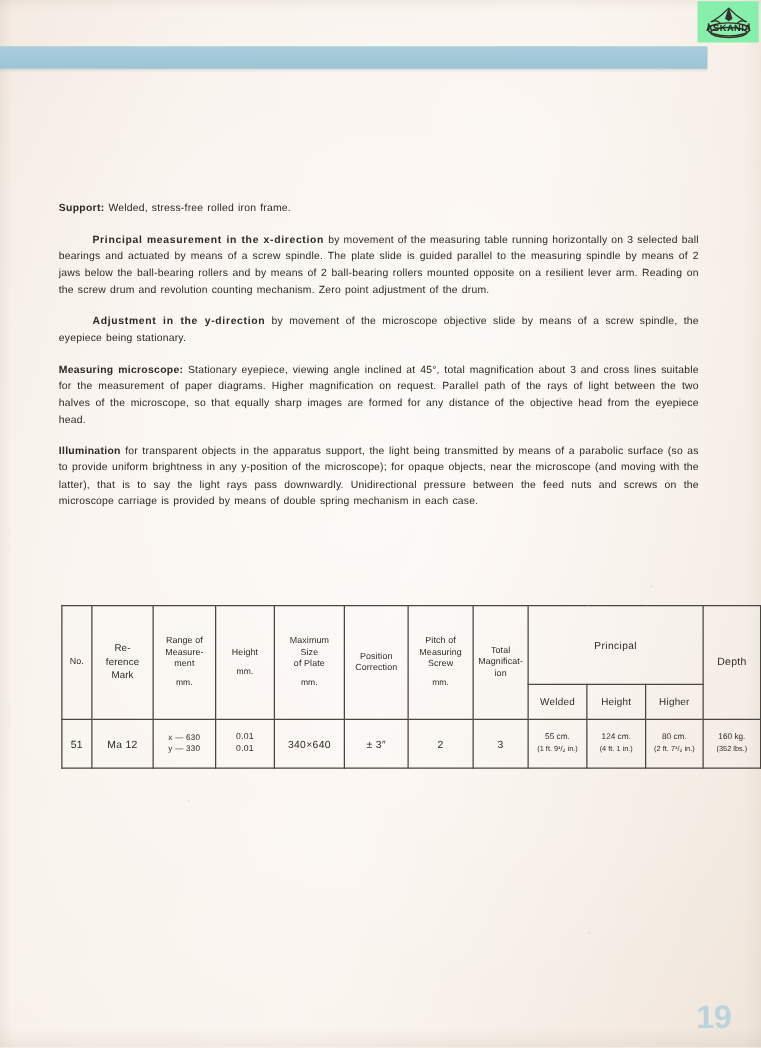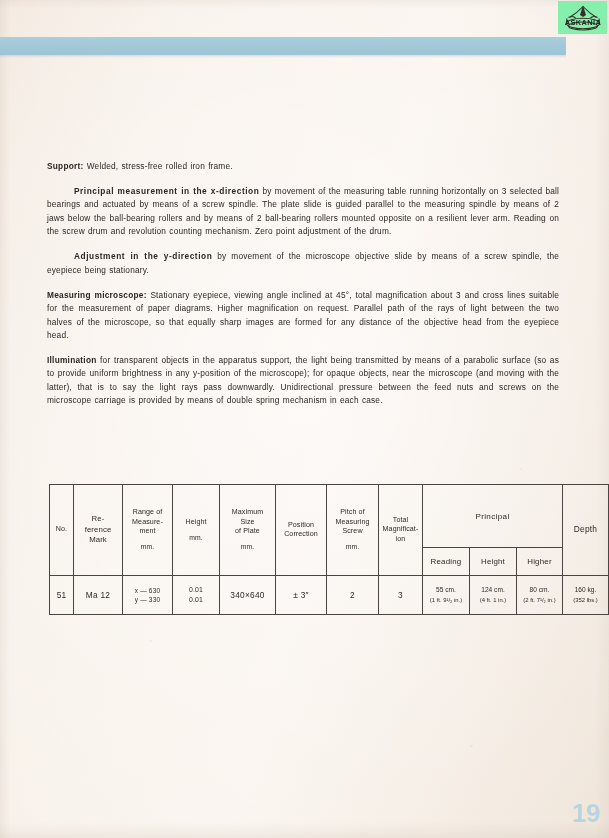--- a/index.html
+++ b/index.html
@@ -96,21 +96,21 @@
   .dcell{font-size:8.3px;letter-spacing:0.25px;}
   .dcell.sm{font-size:6.6px;line-height:9.2px;letter-spacing:0;}
   .dcell.sm .l2{display:block;font-size:5.9px;margin-top:1.5px;}
   .xy{font-size:6.5px;line-height:9.5px;text-align:center;letter-spacing:0.2px;}
   .xy span{display:block;}
   .rd{font-size:6.9px;line-height:9.6px;letter-spacing:0.2px;}
   .rd span{display:block;}
 
   
   .pageno{
-    position:absolute;right:9px;bottom:9px;
+    position:absolute;right:24px;bottom:9px;
     font-size:26px;font-weight:bold;
     color:#b9d4de;letter-spacing:-0.5px;
     font-family:"Liberation Sans", sans-serif;
   }
   
   .speck{position:absolute;background:rgba(140,120,105,0.10);border-radius:50%;}
 </style>
 </head>
 <body>
 
@@ -175,21 +175,21 @@
           <th class="hcell" rowspan="2">Range of<br>Measure-<br>ment<span class="unit">mm.</span></th>
           <th class="hcell" rowspan="2"><span>Height</span><span class="unit">mm.</span></th>
           <th class="hcell" rowspan="2">Maximum<br>Size<br>of Plate<span class="unit">mm.</span></th>
           <th class="hcell" rowspan="2">Position<br>Correction</th>
           <th class="hcell" rowspan="2">Pitch of<br>Measuring<br>Screw<span class="unit">mm.</span></th>
           <th class="hcell" rowspan="2">Total<br>Magnificat-<br>ion</th>
           <th class="dimgroup" colspan="3">Principal</th>
           <th class="hcell wcell" rowspan="2">Depth</th>
         </tr>
         <tr>
-          <th class="dimsub">Reading</th>
+          <th class="dimsub">Welded</th>
           <th class="dimsub">Height</th>
           <th class="dimsub">Higher</th>
         </tr>
       </thead>
       <tbody>
         <tr class="row">
           <td class="dcell">51</td>
           <td class="dcell">Ma 12</td>
           <td>
             <div class="xy">

